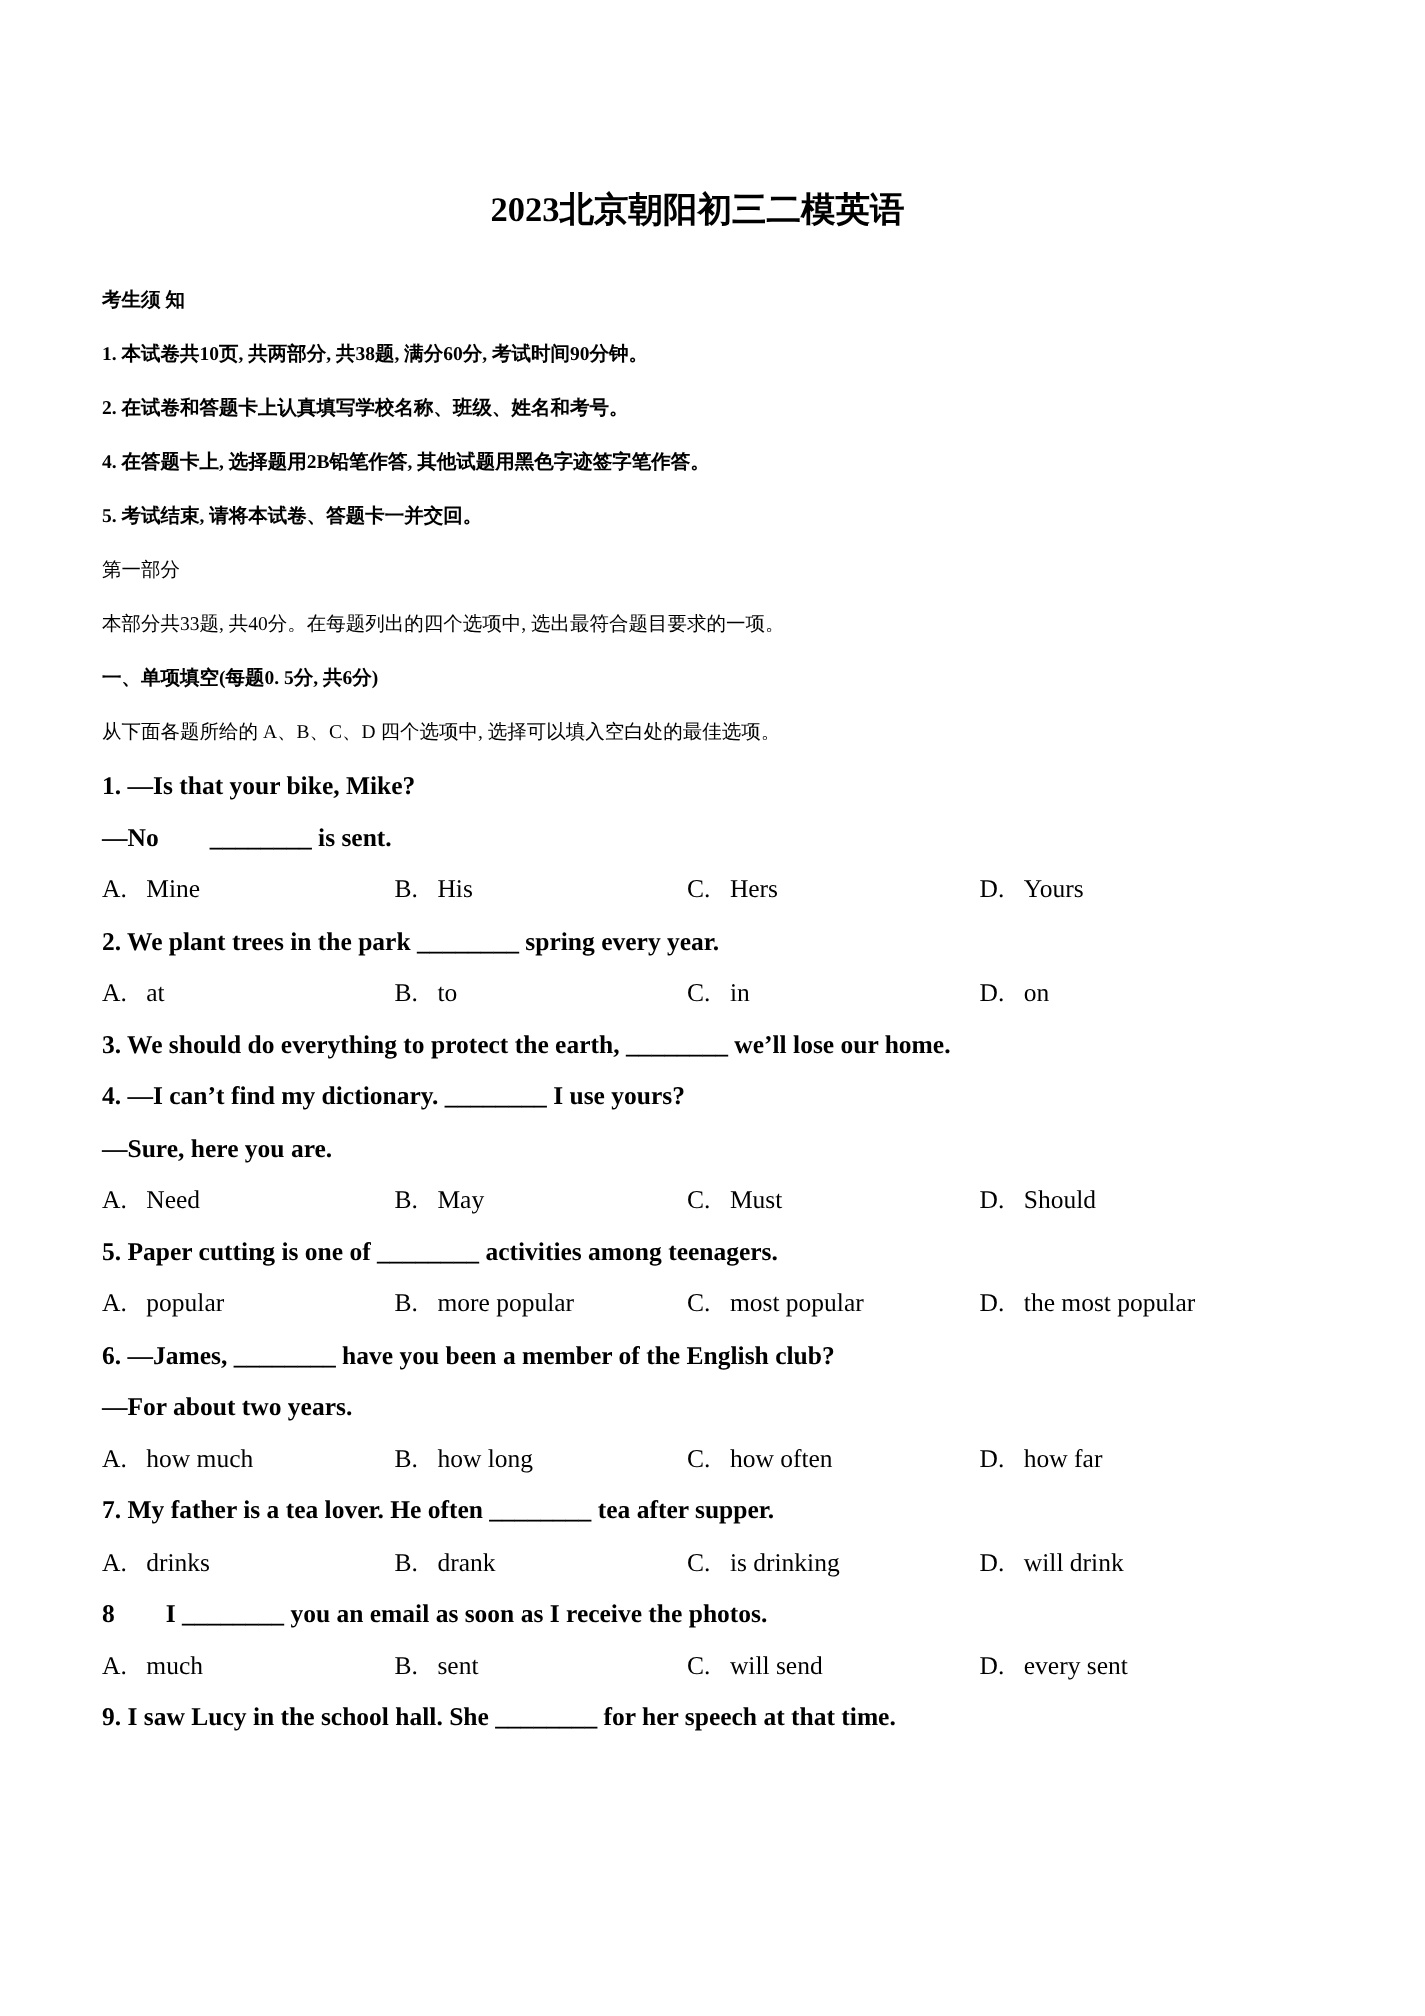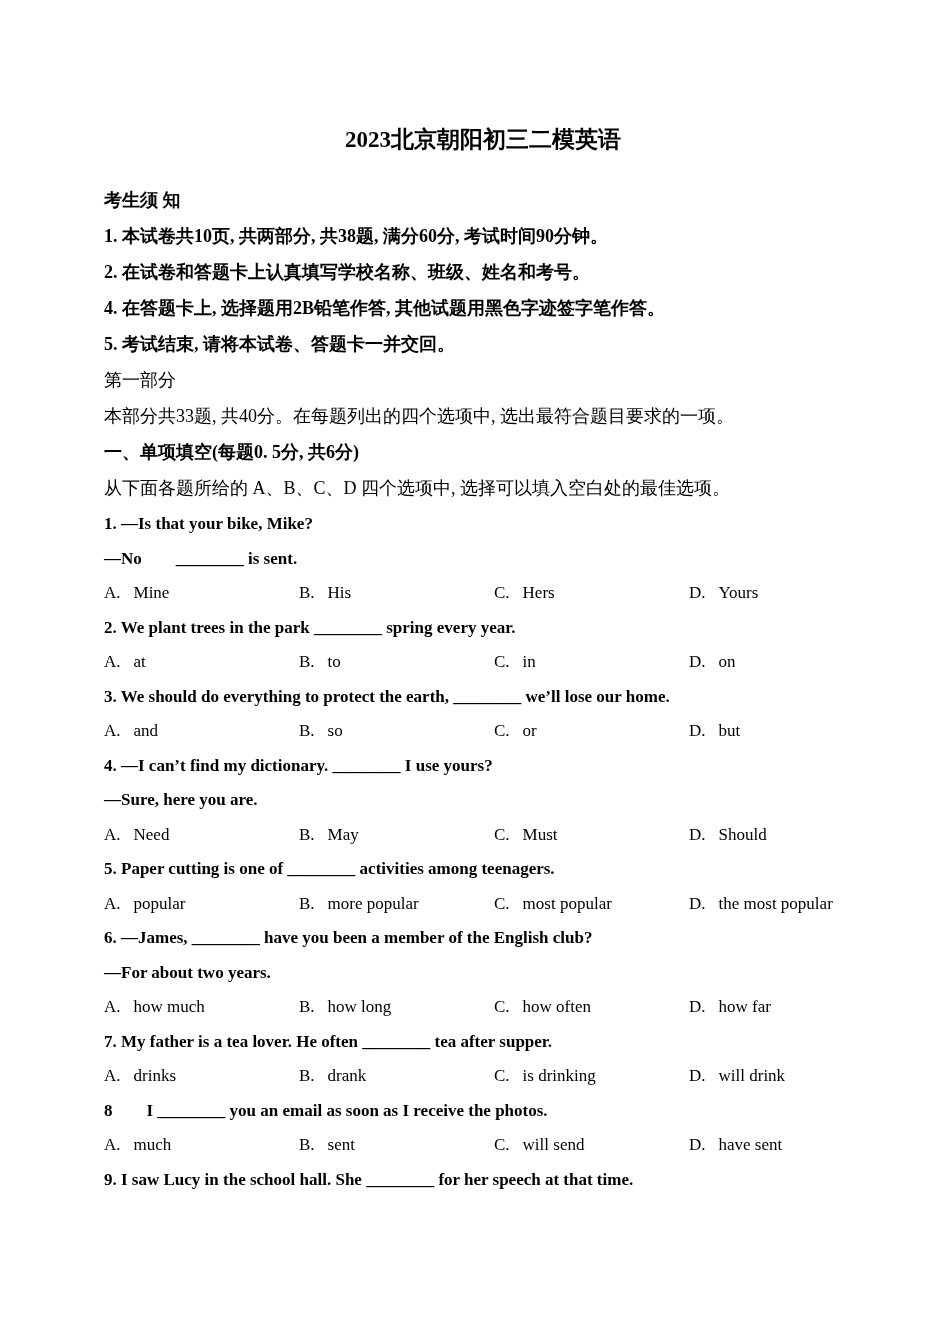--- a/index.html
+++ b/index.html
@@ -7,33 +7,33 @@
   body {
     width: 950px;
     height: 1344px;
     background: #ffffff;
     color: #000000;
     font-family: "Liberation Serif", "DejaVu Serif", serif;
   }
   .page {
     width: 950px;
     height: 1344px;
-    padding: 125px 88px 30px 104px;
+    padding: 125px 88px 30px 68px;
     overflow: hidden;
     background: #ffffff;
   }
   .title {
     font-size: 23px;
     font-weight: bold;
     line-height: 30px;
     text-align: center;
     margin: 0 0 34px 0;
   }
   .line {
-    font-size: 18px;
+    font-size: 13px;
     line-height: 22px;
     margin-bottom: 14px;
     white-space: pre-wrap;
     font-family: Liberation Serif, serif;
   }
   .bold { font-weight: bold; }
   .center { }
   .question .stem-line {
     font-size: 17px;
     line-height: 21px;
@@ -87,26 +87,20 @@
         <div class="stem-line">2. We plant trees in the park ________ spring every year.</div>
         <div class="options">
           <div class="option"><span class="opt-letter">A.</span><span class="opt-text">at</span></div>
           <div class="option"><span class="opt-letter">B.</span><span class="opt-text">to</span></div>
           <div class="option"><span class="opt-letter">C.</span><span class="opt-text">in</span></div>
           <div class="option"><span class="opt-letter">D.</span><span class="opt-text">on</span></div>
         </div>
       </div>
       <div class="question">
         <div class="stem-line">3. We should do everything to protect the earth, ________ we’ll lose our home.</div>
-        <div class="options">
-          <div class="option"><span class="opt-letter">A.</span><span class="opt-text">and</span></div>
-          <div class="option"><span class="opt-letter">B.</span><span class="opt-text">so</span></div>
-          <div class="option"><span class="opt-letter">C.</span><span class="opt-text">or</span></div>
-          <div class="option"><span class="opt-letter">D.</span><span class="opt-text">but</span></div>
-        </div>
       </div>
       <div class="question">
         <div class="stem-line">4. —I can’t find my dictionary. ________ I use yours?</div>
         <div class="stem-line">—Sure, here you are.</div>
         <div class="options">
           <div class="option"><span class="opt-letter">A.</span><span class="opt-text">Need</span></div>
           <div class="option"><span class="opt-letter">B.</span><span class="opt-text">May</span></div>
           <div class="option"><span class="opt-letter">C.</span><span class="opt-text">Must</span></div>
           <div class="option"><span class="opt-letter">D.</span><span class="opt-text">Should</span></div>
         </div>
@@ -138,21 +132,21 @@
           <div class="option"><span class="opt-letter">C.</span><span class="opt-text">is drinking</span></div>
           <div class="option"><span class="opt-letter">D.</span><span class="opt-text">will drink</span></div>
         </div>
       </div>
       <div class="question">
         <div class="stem-line">8        I ________ you an email as soon as I receive the photos.</div>
         <div class="options">
           <div class="option"><span class="opt-letter">A.</span><span class="opt-text">much</span></div>
           <div class="option"><span class="opt-letter">B.</span><span class="opt-text">sent</span></div>
           <div class="option"><span class="opt-letter">C.</span><span class="opt-text">will send</span></div>
-          <div class="option"><span class="opt-letter">D.</span><span class="opt-text">have sent</span></div>
+          <div class="option"><span class="opt-letter">D.</span><span class="opt-text">every sent</span></div>
         </div>
       </div>
       <div class="question">
         <div class="stem-line">9. I saw Lucy in the school hall. She ________ for her speech at that time.</div>
       </div>
     </div>
 
 </div>
 
 </body></html>

